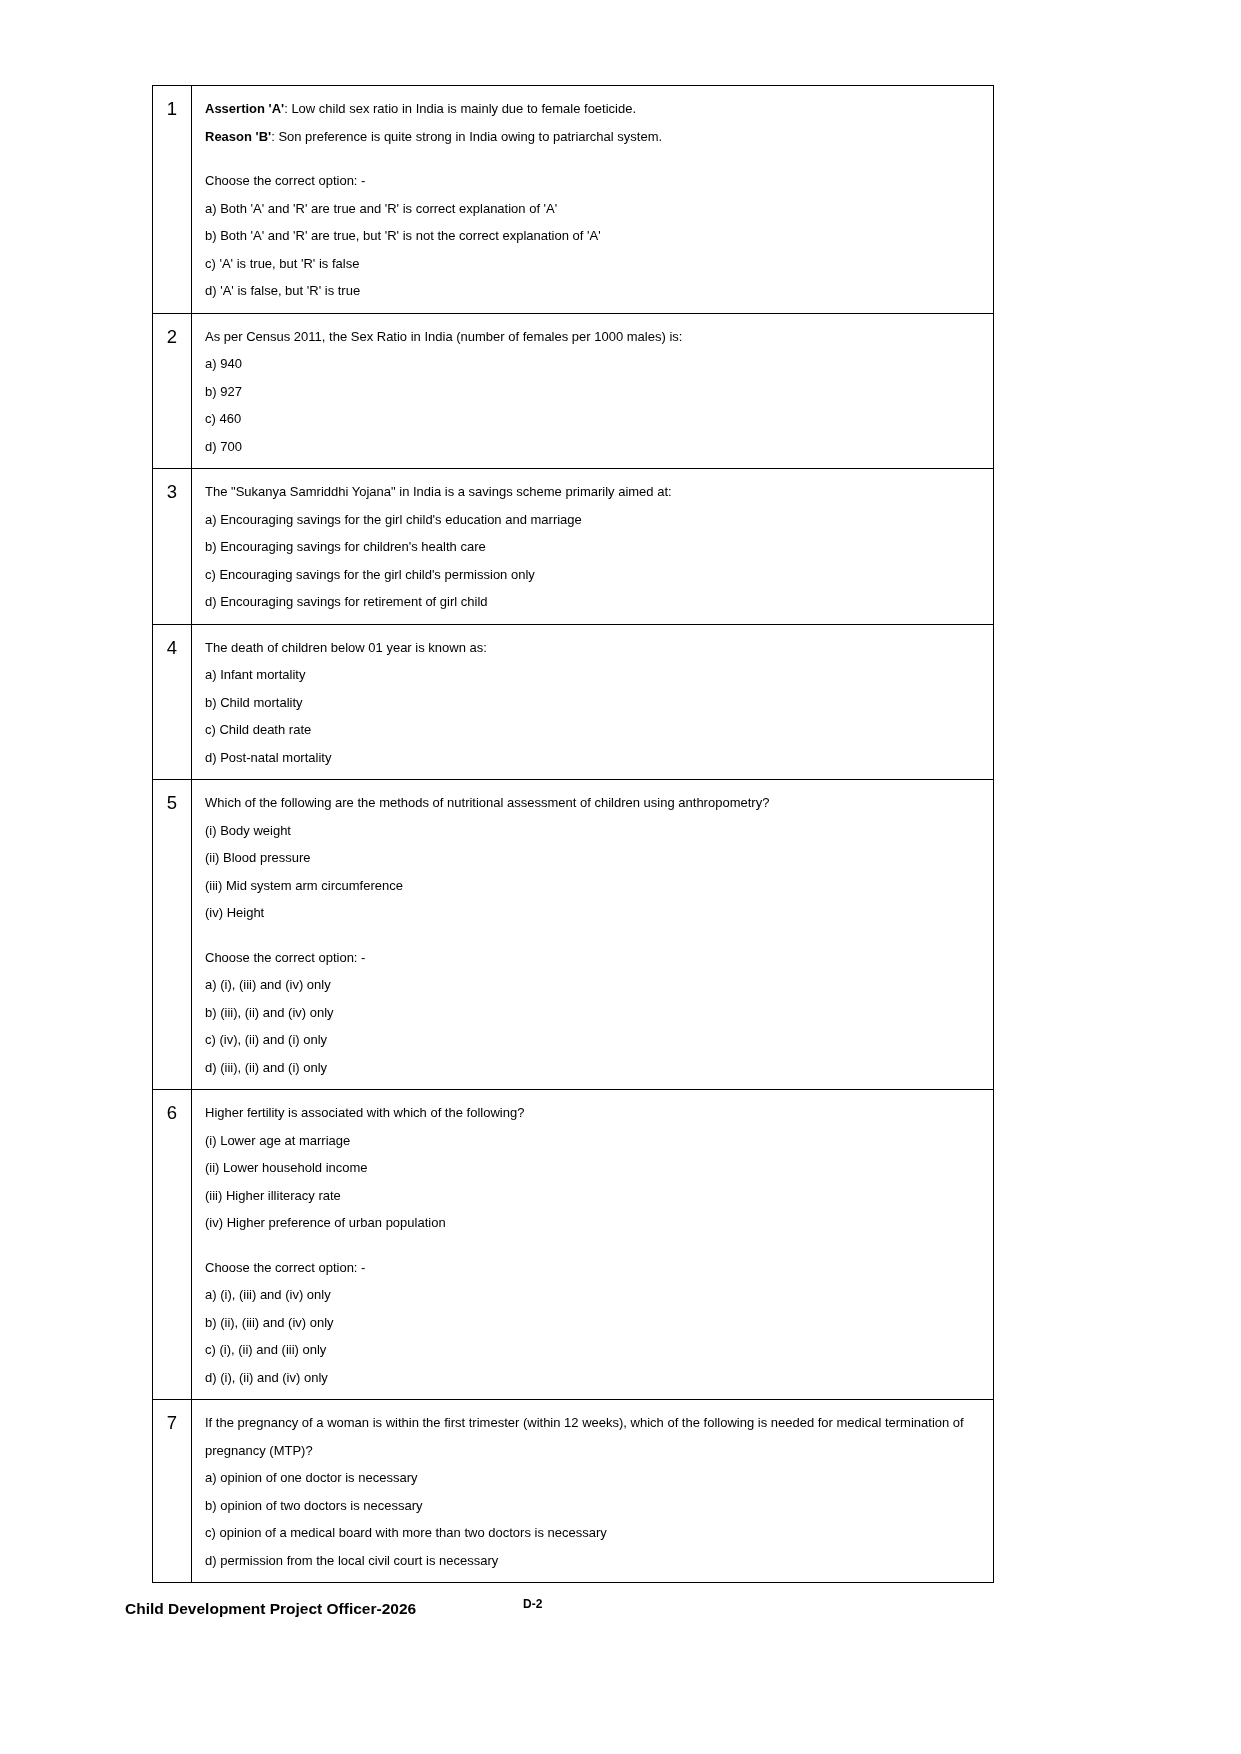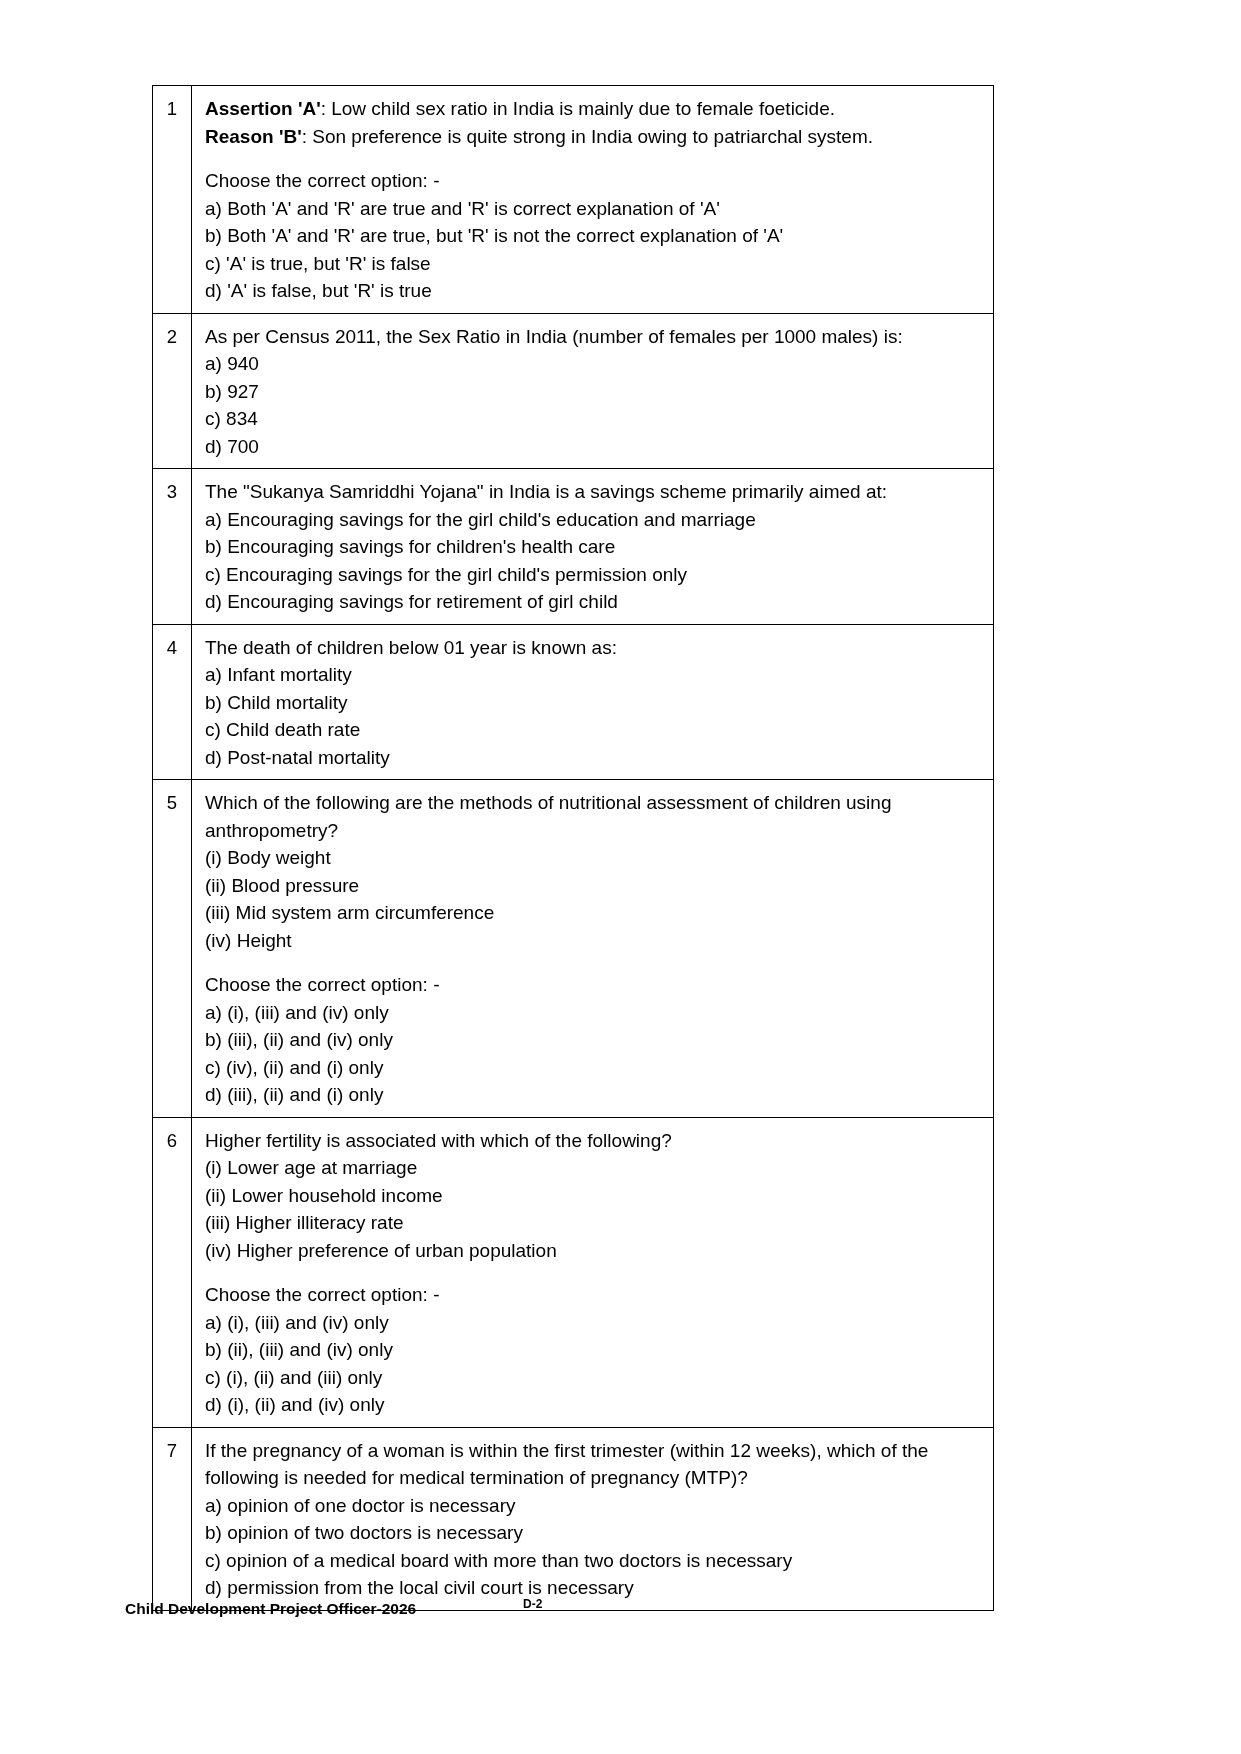--- a/index.html
+++ b/index.html
@@ -44,21 +44,21 @@
     padding-top: 9px;
     padding-bottom: 6px;
   }
   td.bodycell {
     padding: 9px 8px 8px 13px;
     font-size: 18.5px;
     line-height: 27.5px;
   }
   .line {
     white-space: normal;
-    font-size: 19px;
+    font-size: 13px;
     line-height: 27.5px;
   }
   .spacer {
     height: 17px;
     line-height: 17px;
     font-size: 1px;
   }
   .bold {
     font-weight: bold;
   }
@@ -104,21 +104,21 @@
             <div class="line">c) 'A' is true, but 'R' is false</div>
             <div class="line">d) 'A' is false, but 'R' is true</div>
           </td>
         </tr>
         <tr>
           <td class="numcell">2</td>
           <td class="bodycell">
             <div class="line">As per Census 2011, the Sex Ratio in India (number of females per 1000 males) is:</div>
             <div class="line">a) 940</div>
             <div class="line">b) 927</div>
-            <div class="line">c) 834</div>
+            <div class="line">c) 460</div>
             <div class="line">d) 700</div>
           </td>
         </tr>
         <tr>
           <td class="numcell">3</td>
           <td class="bodycell">
             <div class="line">The "Sukanya Samriddhi Yojana" in India is a savings scheme primarily aimed at:</div>
             <div class="line">a) Encouraging savings for the girl child's education and marriage</div>
             <div class="line">b) Encouraging savings for children's health care</div>
             <div class="line">c) Encouraging savings for the girl child's permission only</div>

